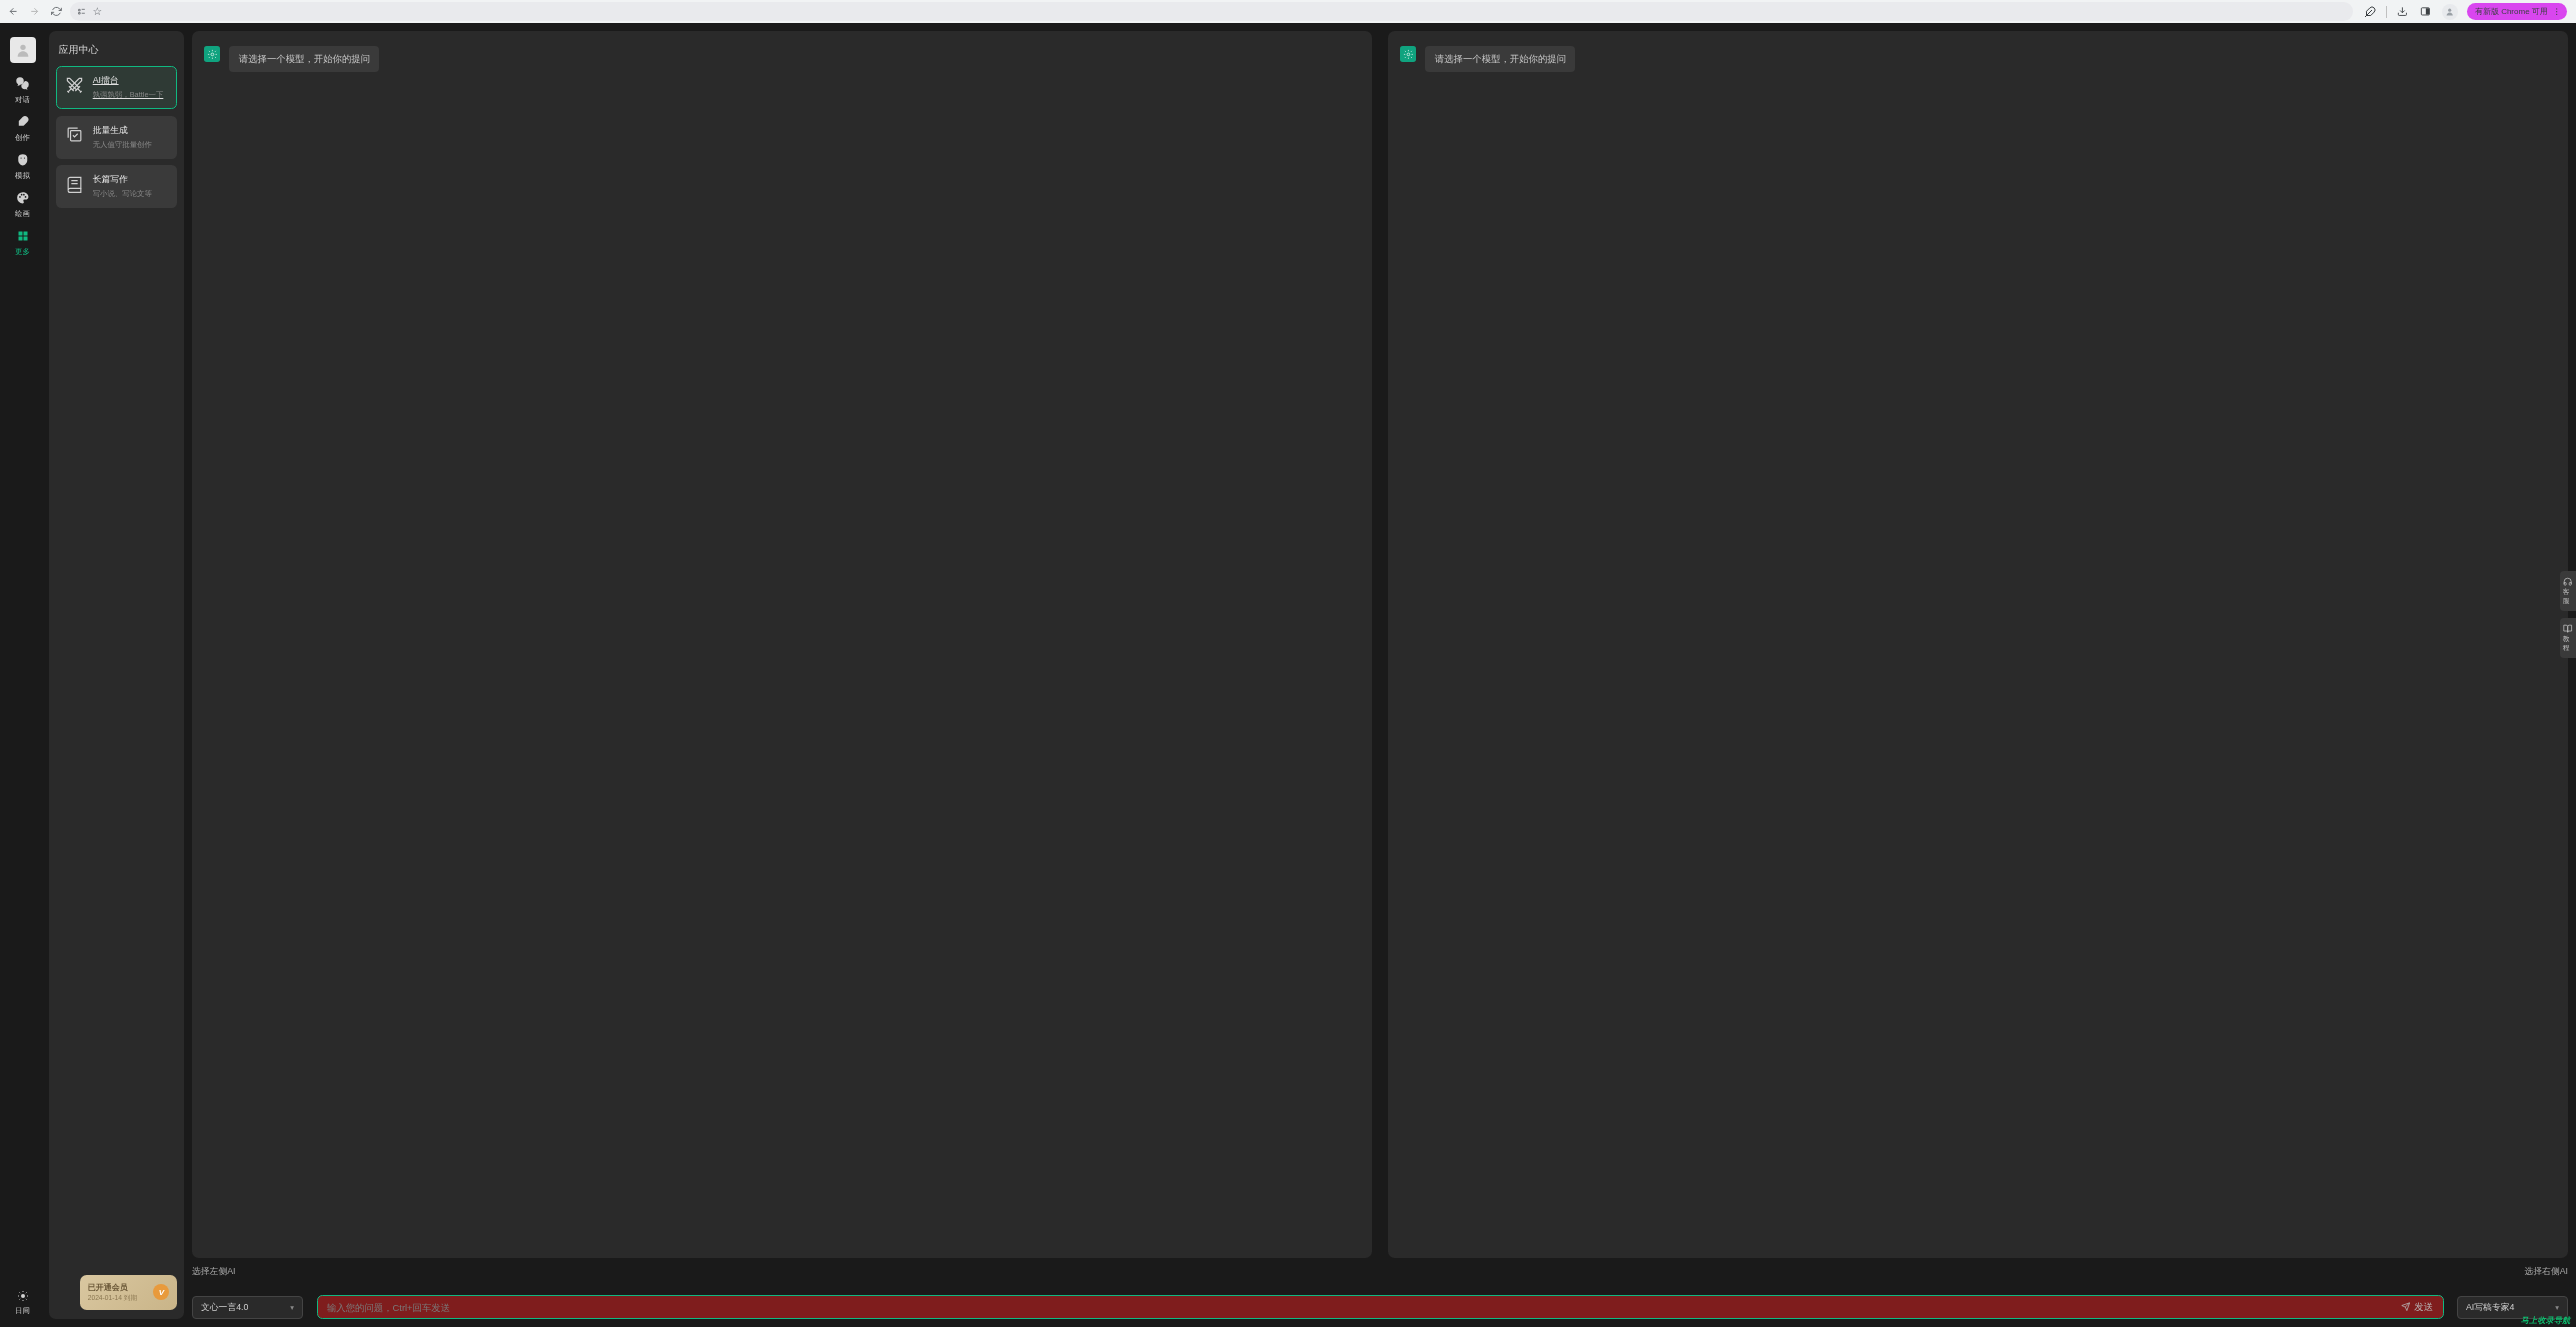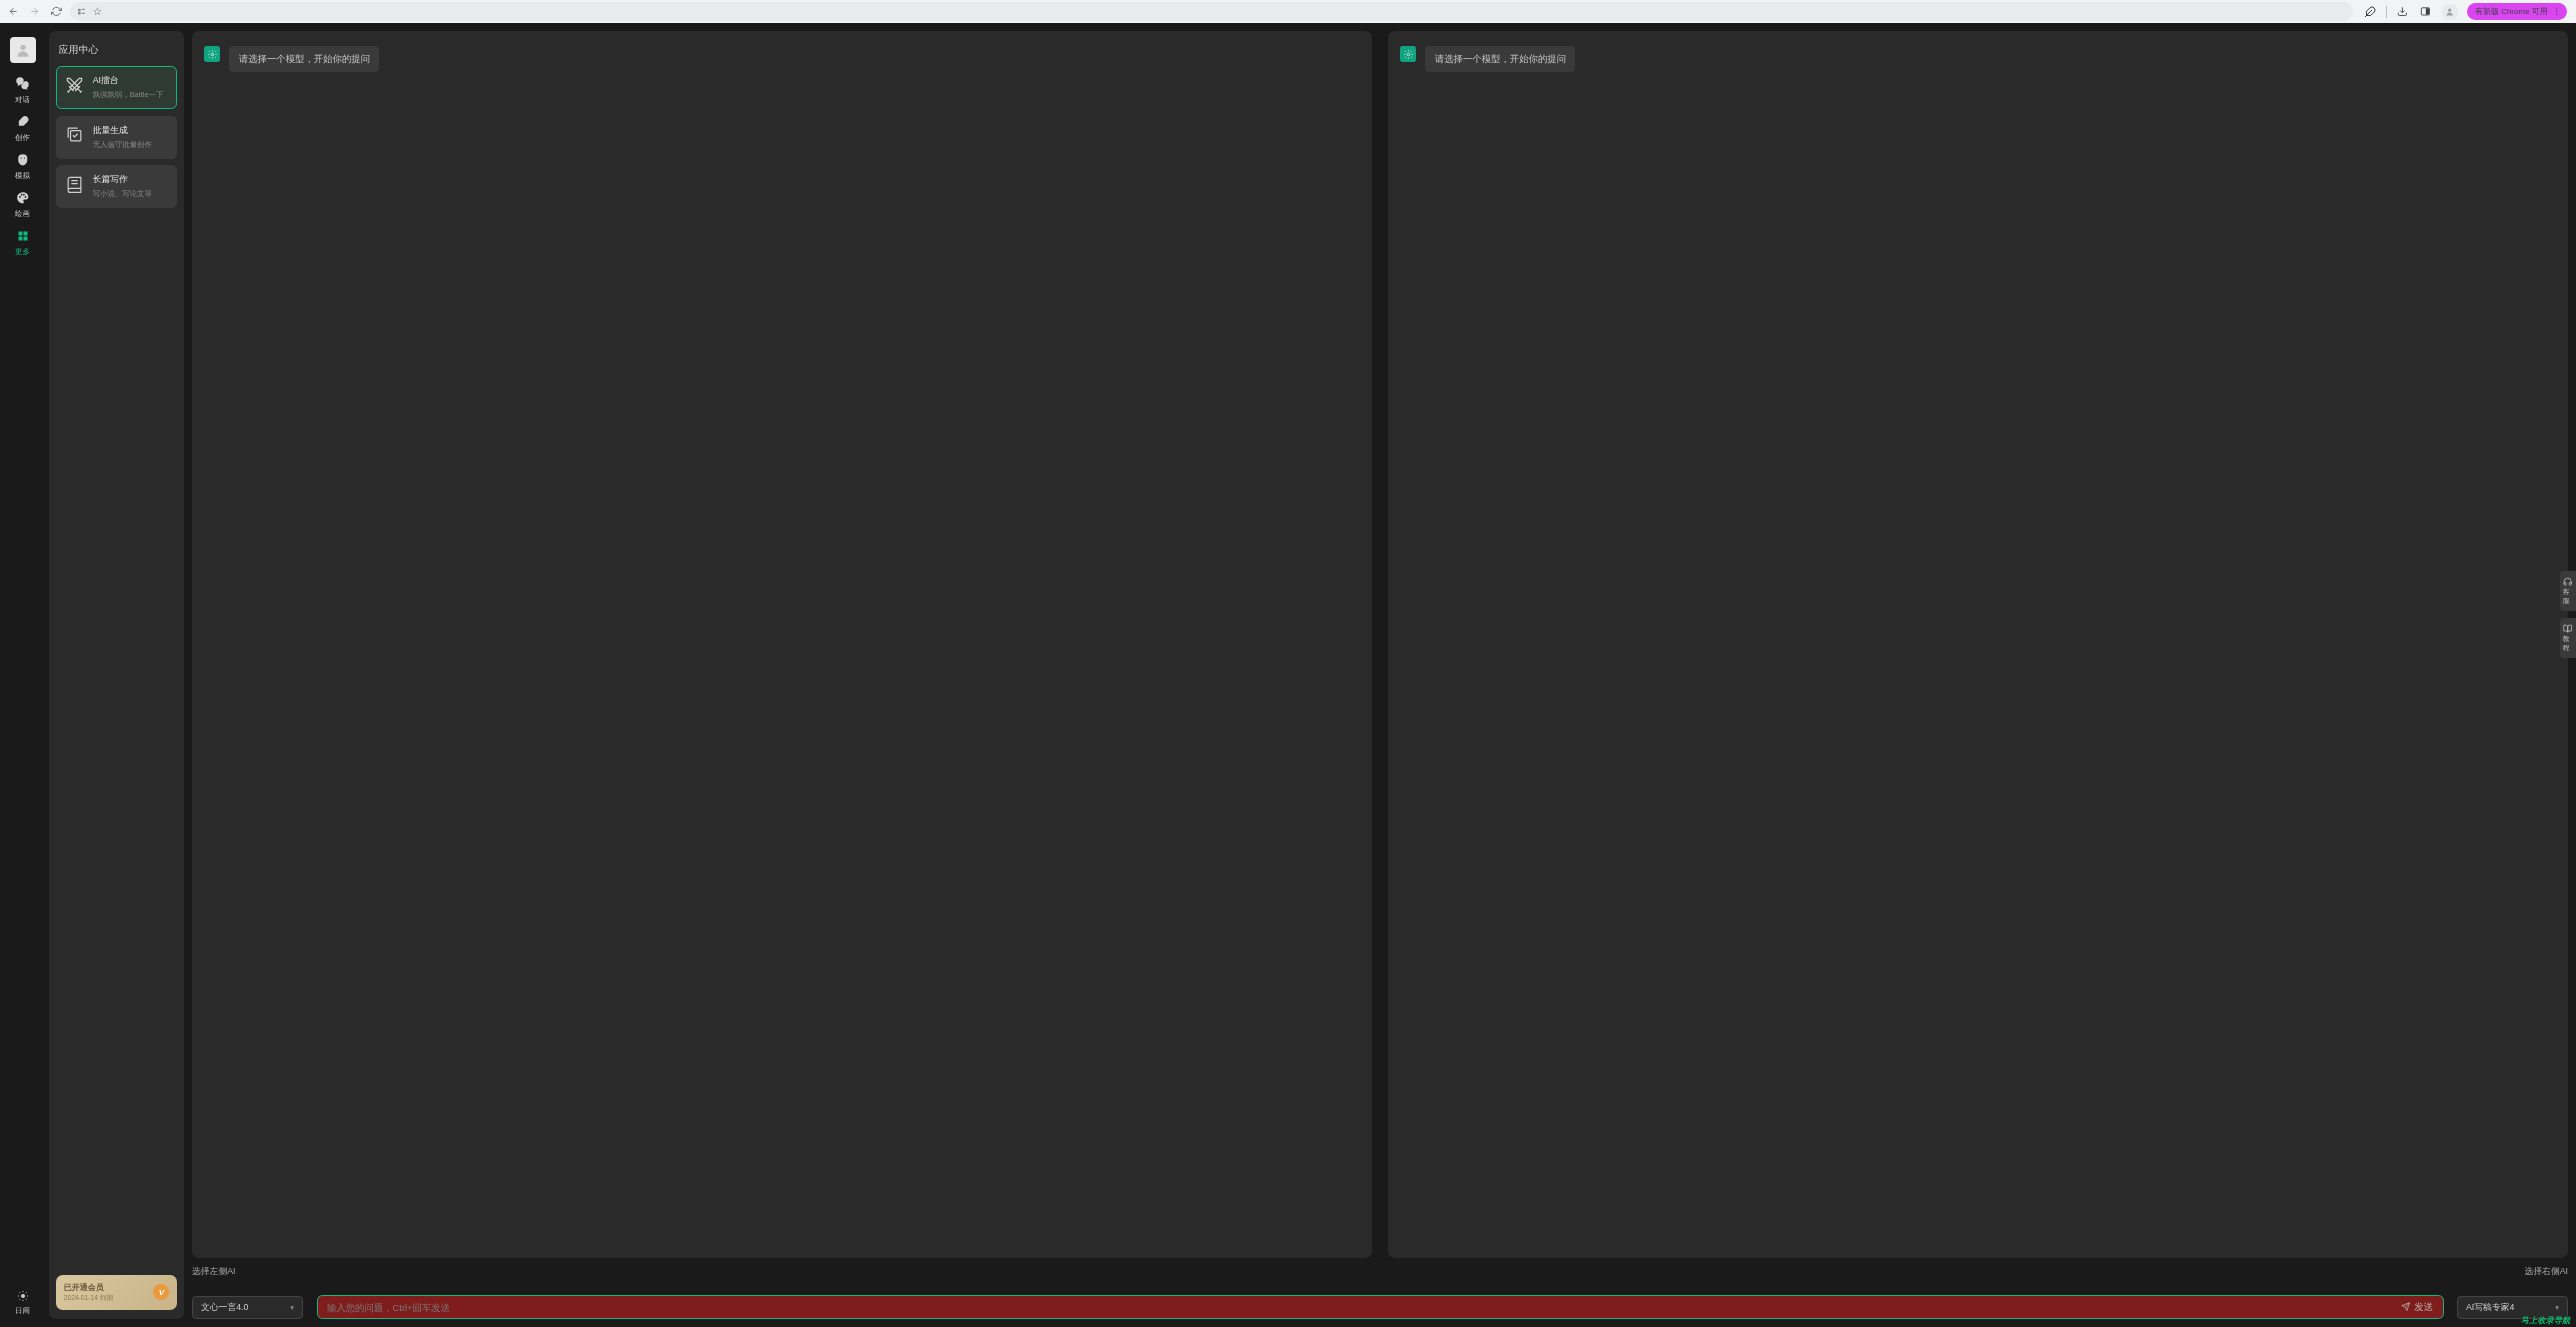--- a/index.html
+++ b/index.html
@@ -183,20 +183,21 @@
       padding: 8px;
       margin-bottom: 6.7px;
       display: flex;
       gap: 8px;
       cursor: pointer;
       border: 0.7px solid transparent;
     }
     .app-card.active {
       border: 0.7px solid #10b981;
       background: #2f3a35;
+      text-decoration: underline;
     }
     .app-card-icon {
       width: 20px;
       height: 20px;
       display: flex;
       align-items: center;
       justify-content: center;
       color: #d0d0d0;
       flex-shrink: 0;
     }
@@ -215,20 +216,21 @@
       color: #888;
     }
     .sidebar-spacer { flex: 1; }
     .vip-card {
       background: linear-gradient(135deg, #d9c7a0, #c9b488);
       border-radius: 6.7px;
       padding: 6.7px 8px;
       display: flex;
       align-items: center;
       justify-content: space-between;
+      margin-left: 24px;
     }
     .vip-text {
       display: flex;
       flex-direction: column;
       gap: 1.3px;
     }
     .vip-title {
       font-size: 8px;
       color: #6b5838;
       font-weight: 600;

